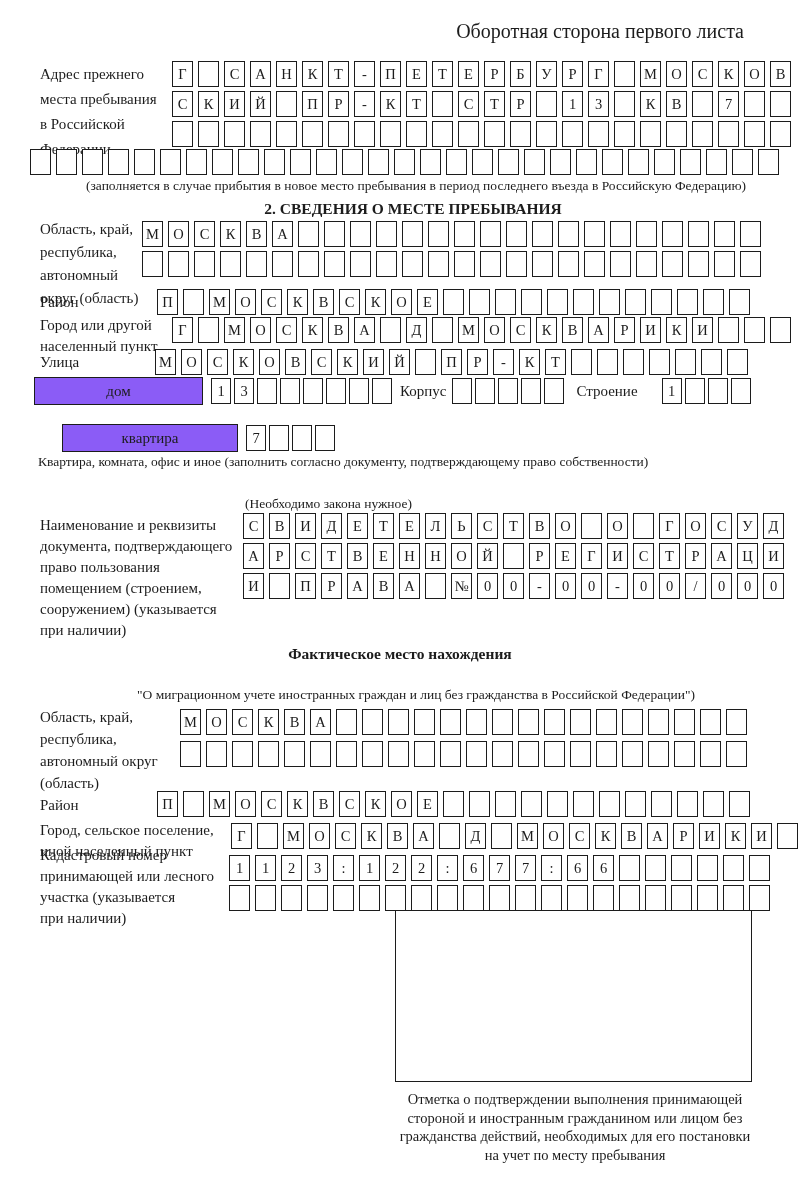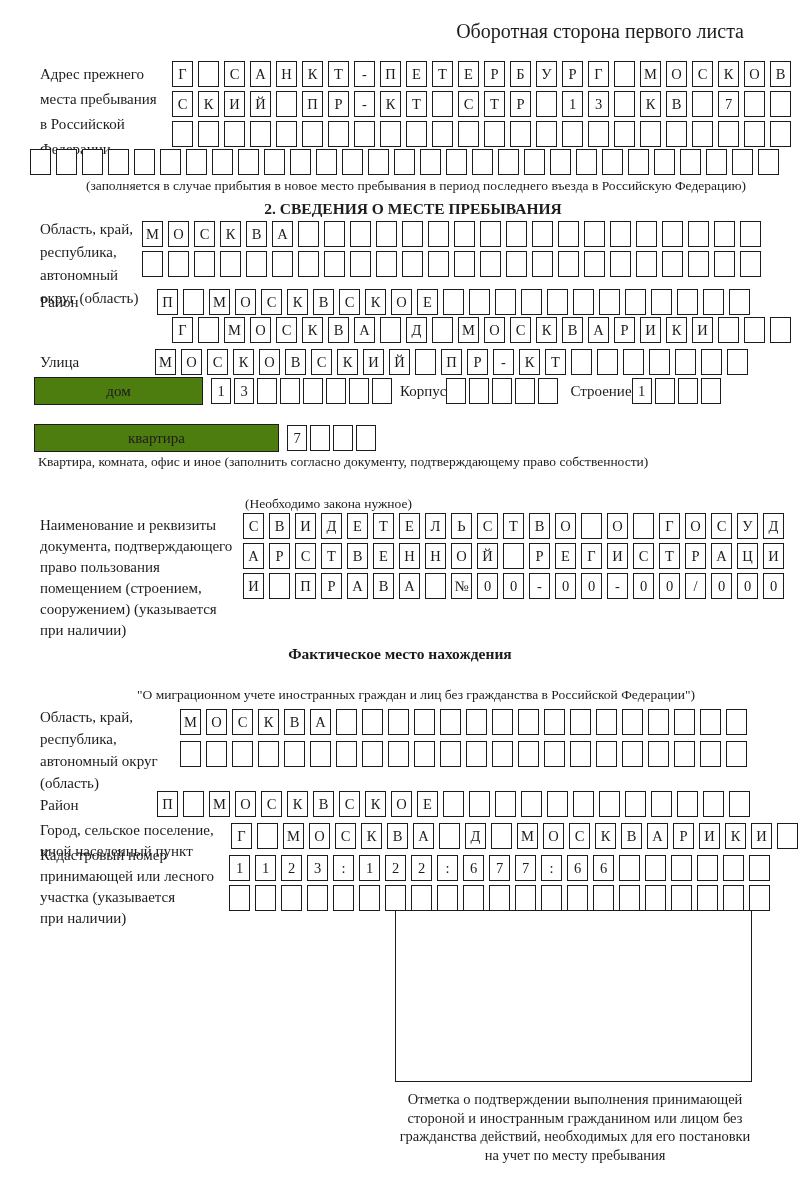--- a/index.html
+++ b/index.html
@@ -23,21 +23,21 @@
     width:21px;height:26px;
     border:1.6px solid #1c1c1c;
     display:flex;align-items:center;justify-content:center;
     font-size:14.5px;background:#fff;
   }
   .tight .cell{width:20px;}
   .rect-field{
     box-sizing:border-box;flex:none;
     border:1.6px solid #1c1c1c;height:28px;
     display:flex;align-items:center;justify-content:center;
-    font-size:15px;background:#4d7c0f;
+    font-size:15px;background:#8b5cf6;
   }
   .inline-lbl{font-size:15px;line-height:28px;flex:none;}
   .hrow{display:flex;align-items:center;}
   .checkbox{width:22px;height:26px;}
   .bigbox{
     box-sizing:border-box;
     border:1.9px solid #1c1c1c;background:#fff;
   }
   .markcap{font-size:14.5px;line-height:18.5px;text-align:center;white-space:pre-line;}
 </style>
@@ -242,20 +242,22 @@
       <span class="cell"></span>
       <span class="cell"></span>
       <span class="cell"></span>
       <span class="cell"></span>
       <span class="cell"></span>
       <span class="cell"></span>
       <span class="cell"></span>
       <span class="cell"></span>
     </div>
 
+  <div class="abs lbl" style="left:40px;top:315px;line-height:21px;">Город или другой
+населенный пункт</div>
   <div class="abs cells" style="left:172px;top:317px;">
       <span class="cell">Г</span>
       <span class="cell"></span>
       <span class="cell">М</span>
       <span class="cell">О</span>
       <span class="cell">С</span>
       <span class="cell">К</span>
       <span class="cell">В</span>
       <span class="cell">А</span>
       <span class="cell"></span>
@@ -308,39 +310,39 @@
     <span class="cells tight" style="margin-right:8px;">
         <span class="cell">1</span>
         <span class="cell">3</span>
         <span class="cell"></span>
         <span class="cell"></span>
         <span class="cell"></span>
         <span class="cell"></span>
         <span class="cell"></span>
         <span class="cell"></span>
       </span>
-    <span class="inline-lbl" style="">Корпус</span>
+    <span class="inline-lbl" style="margin-right:6px;">Корпус</span>
     <span class="cells tight" style="margin-right:12px;">
         <span class="cell"></span>
         <span class="cell"></span>
         <span class="cell"></span>
         <span class="cell"></span>
         <span class="cell"></span>
       </span>
-    <span class="inline-lbl" style="margin-right:0;text-align:right;">Строение</span>
+    <span class="inline-lbl" style="margin-right:24px;text-align:right;">Строение</span>
     <span class="cells tight">
         <span class="cell">1</span>
         <span class="cell"></span>
         <span class="cell"></span>
         <span class="cell"></span>
       </span>
   </div>
 
   <div class="abs hrow" style="left:34px;top:424px;">
-    <span class="rect-field" style="width:245px;margin-right:8px;">квартира</span>
+    <span class="rect-field" style="width:176px;margin-right:8px;margin-left:28px;">квартира</span>
     <span class="cells tight">
         <span class="cell">7</span>
         <span class="cell"></span>
         <span class="cell"></span>
         <span class="cell"></span>
       </span>
   </div>
   <div class="abs cap" style="left:38px;top:454px;">Квартира, комната, офис и иное (заполнить согласно документу, подтверждающему право собственности)</div>
 
   <div class="abs cap" style="left:245px;top:496px;">(Необходимо закона нужное)</div>

